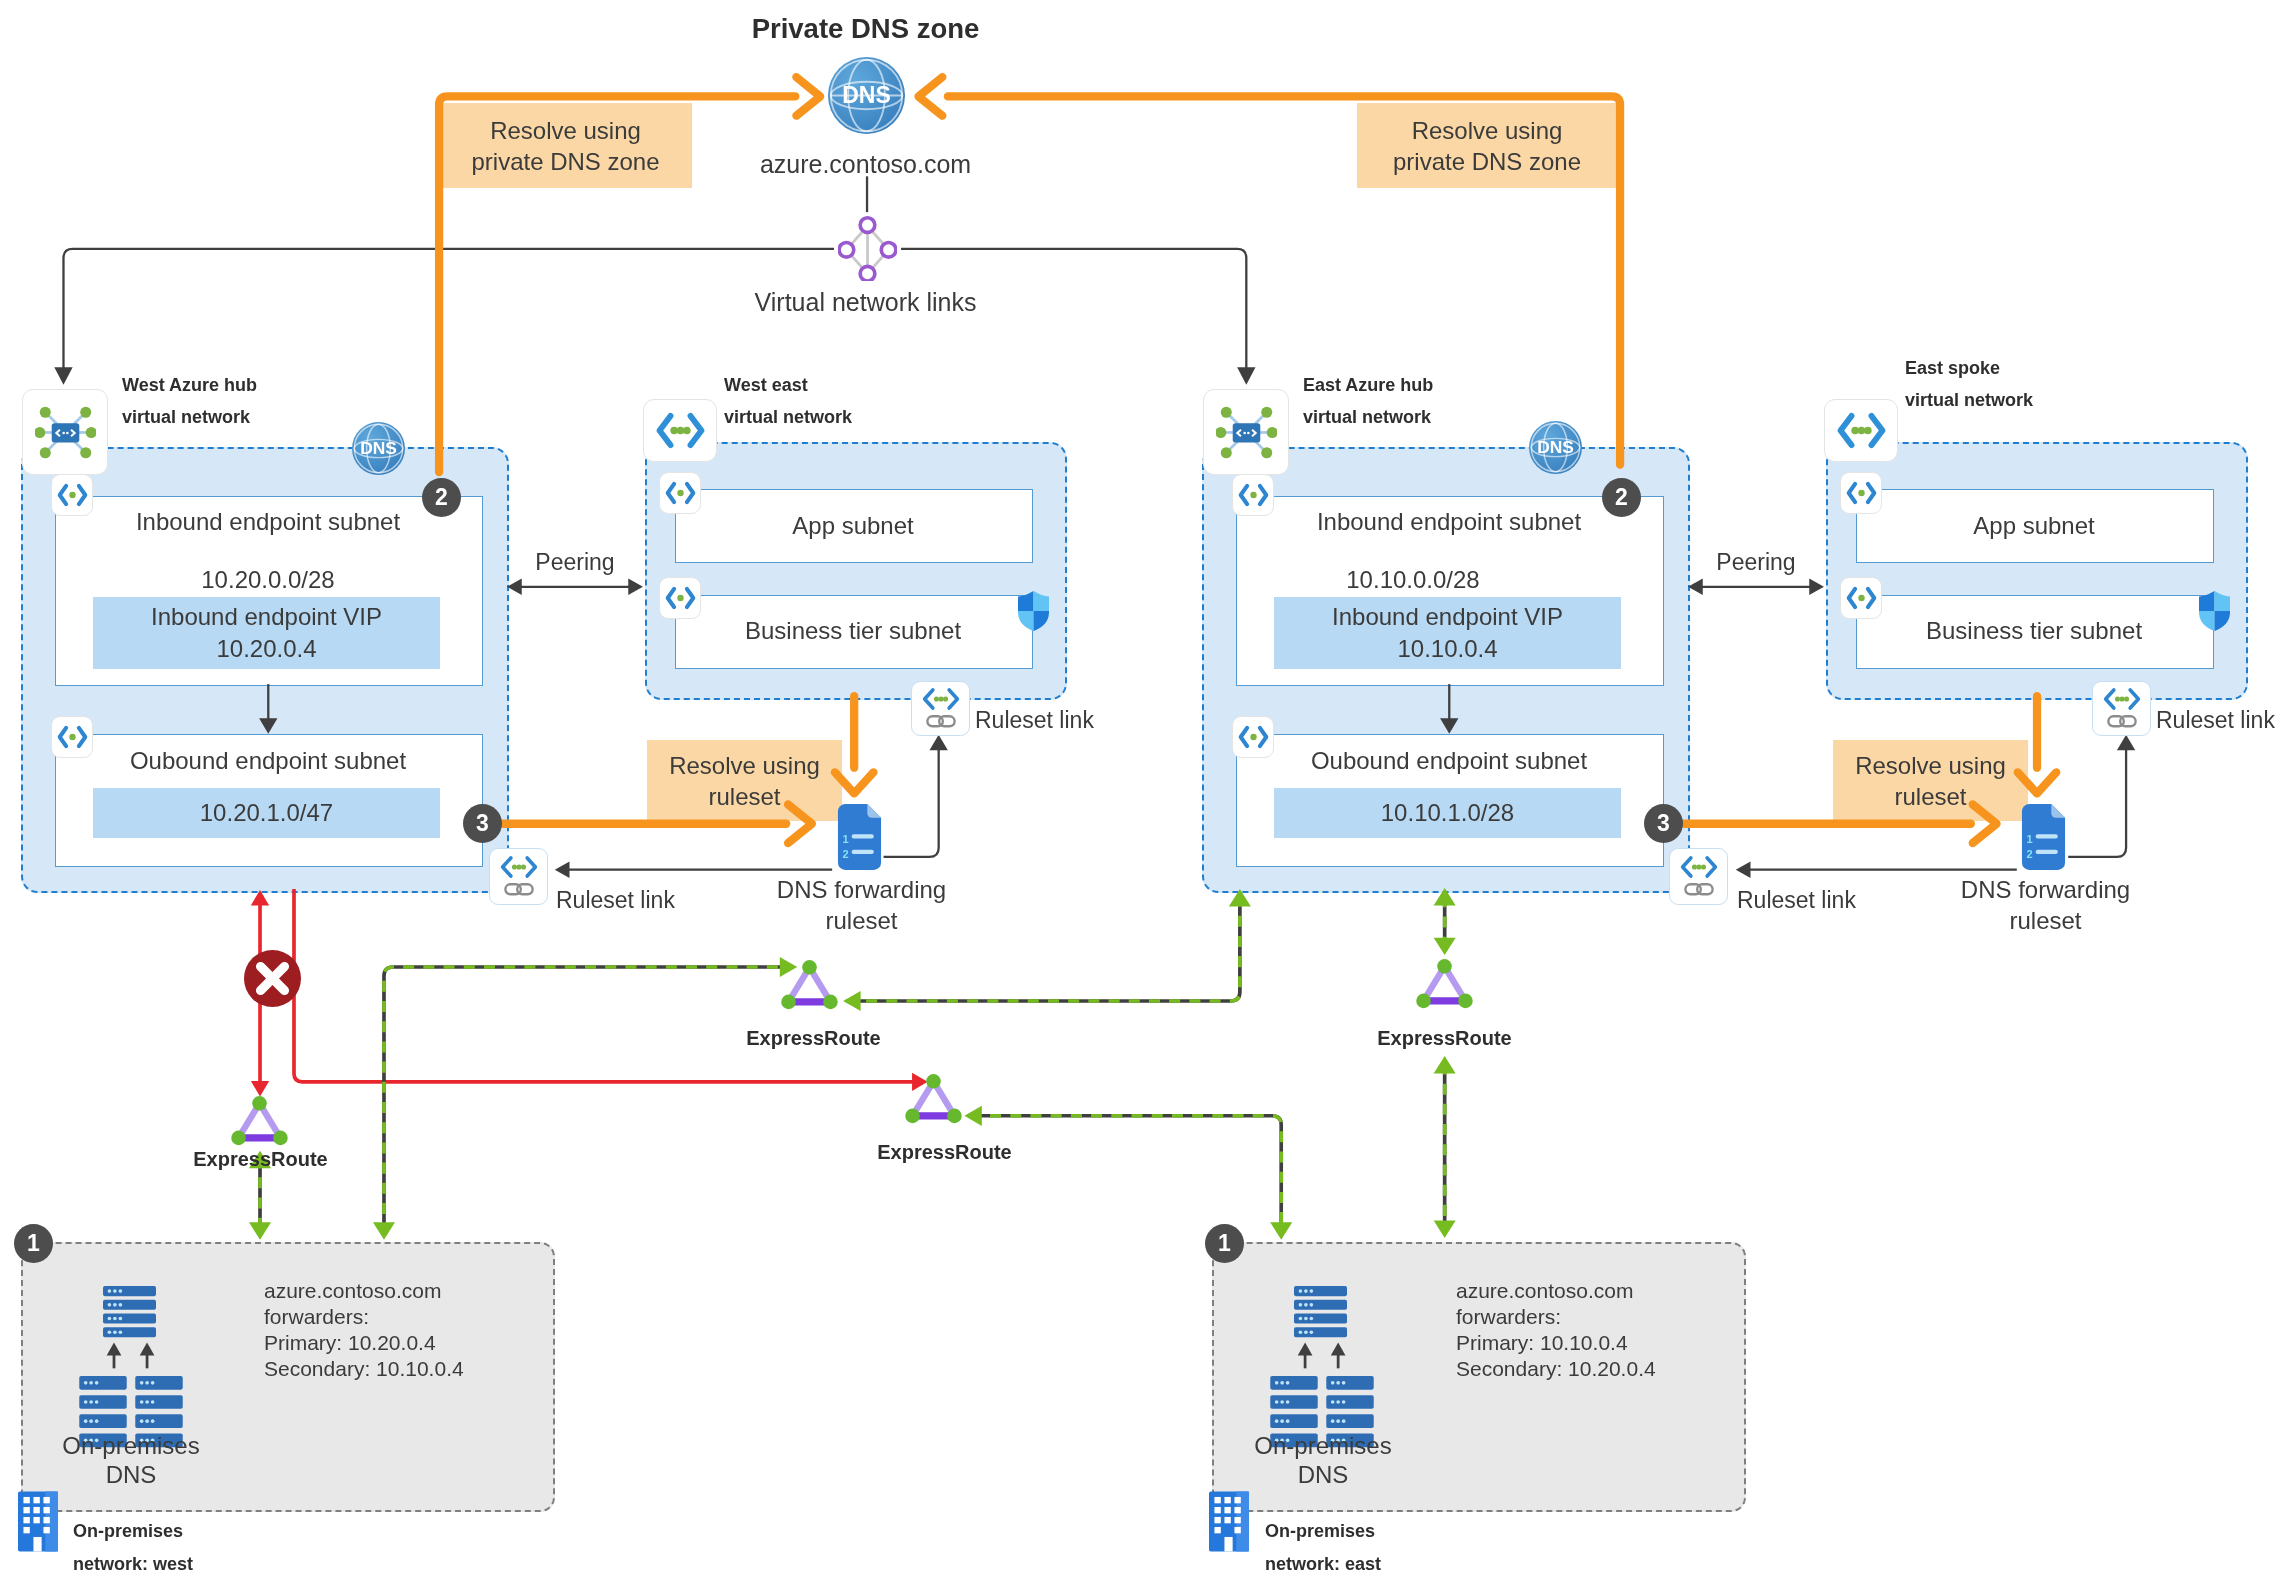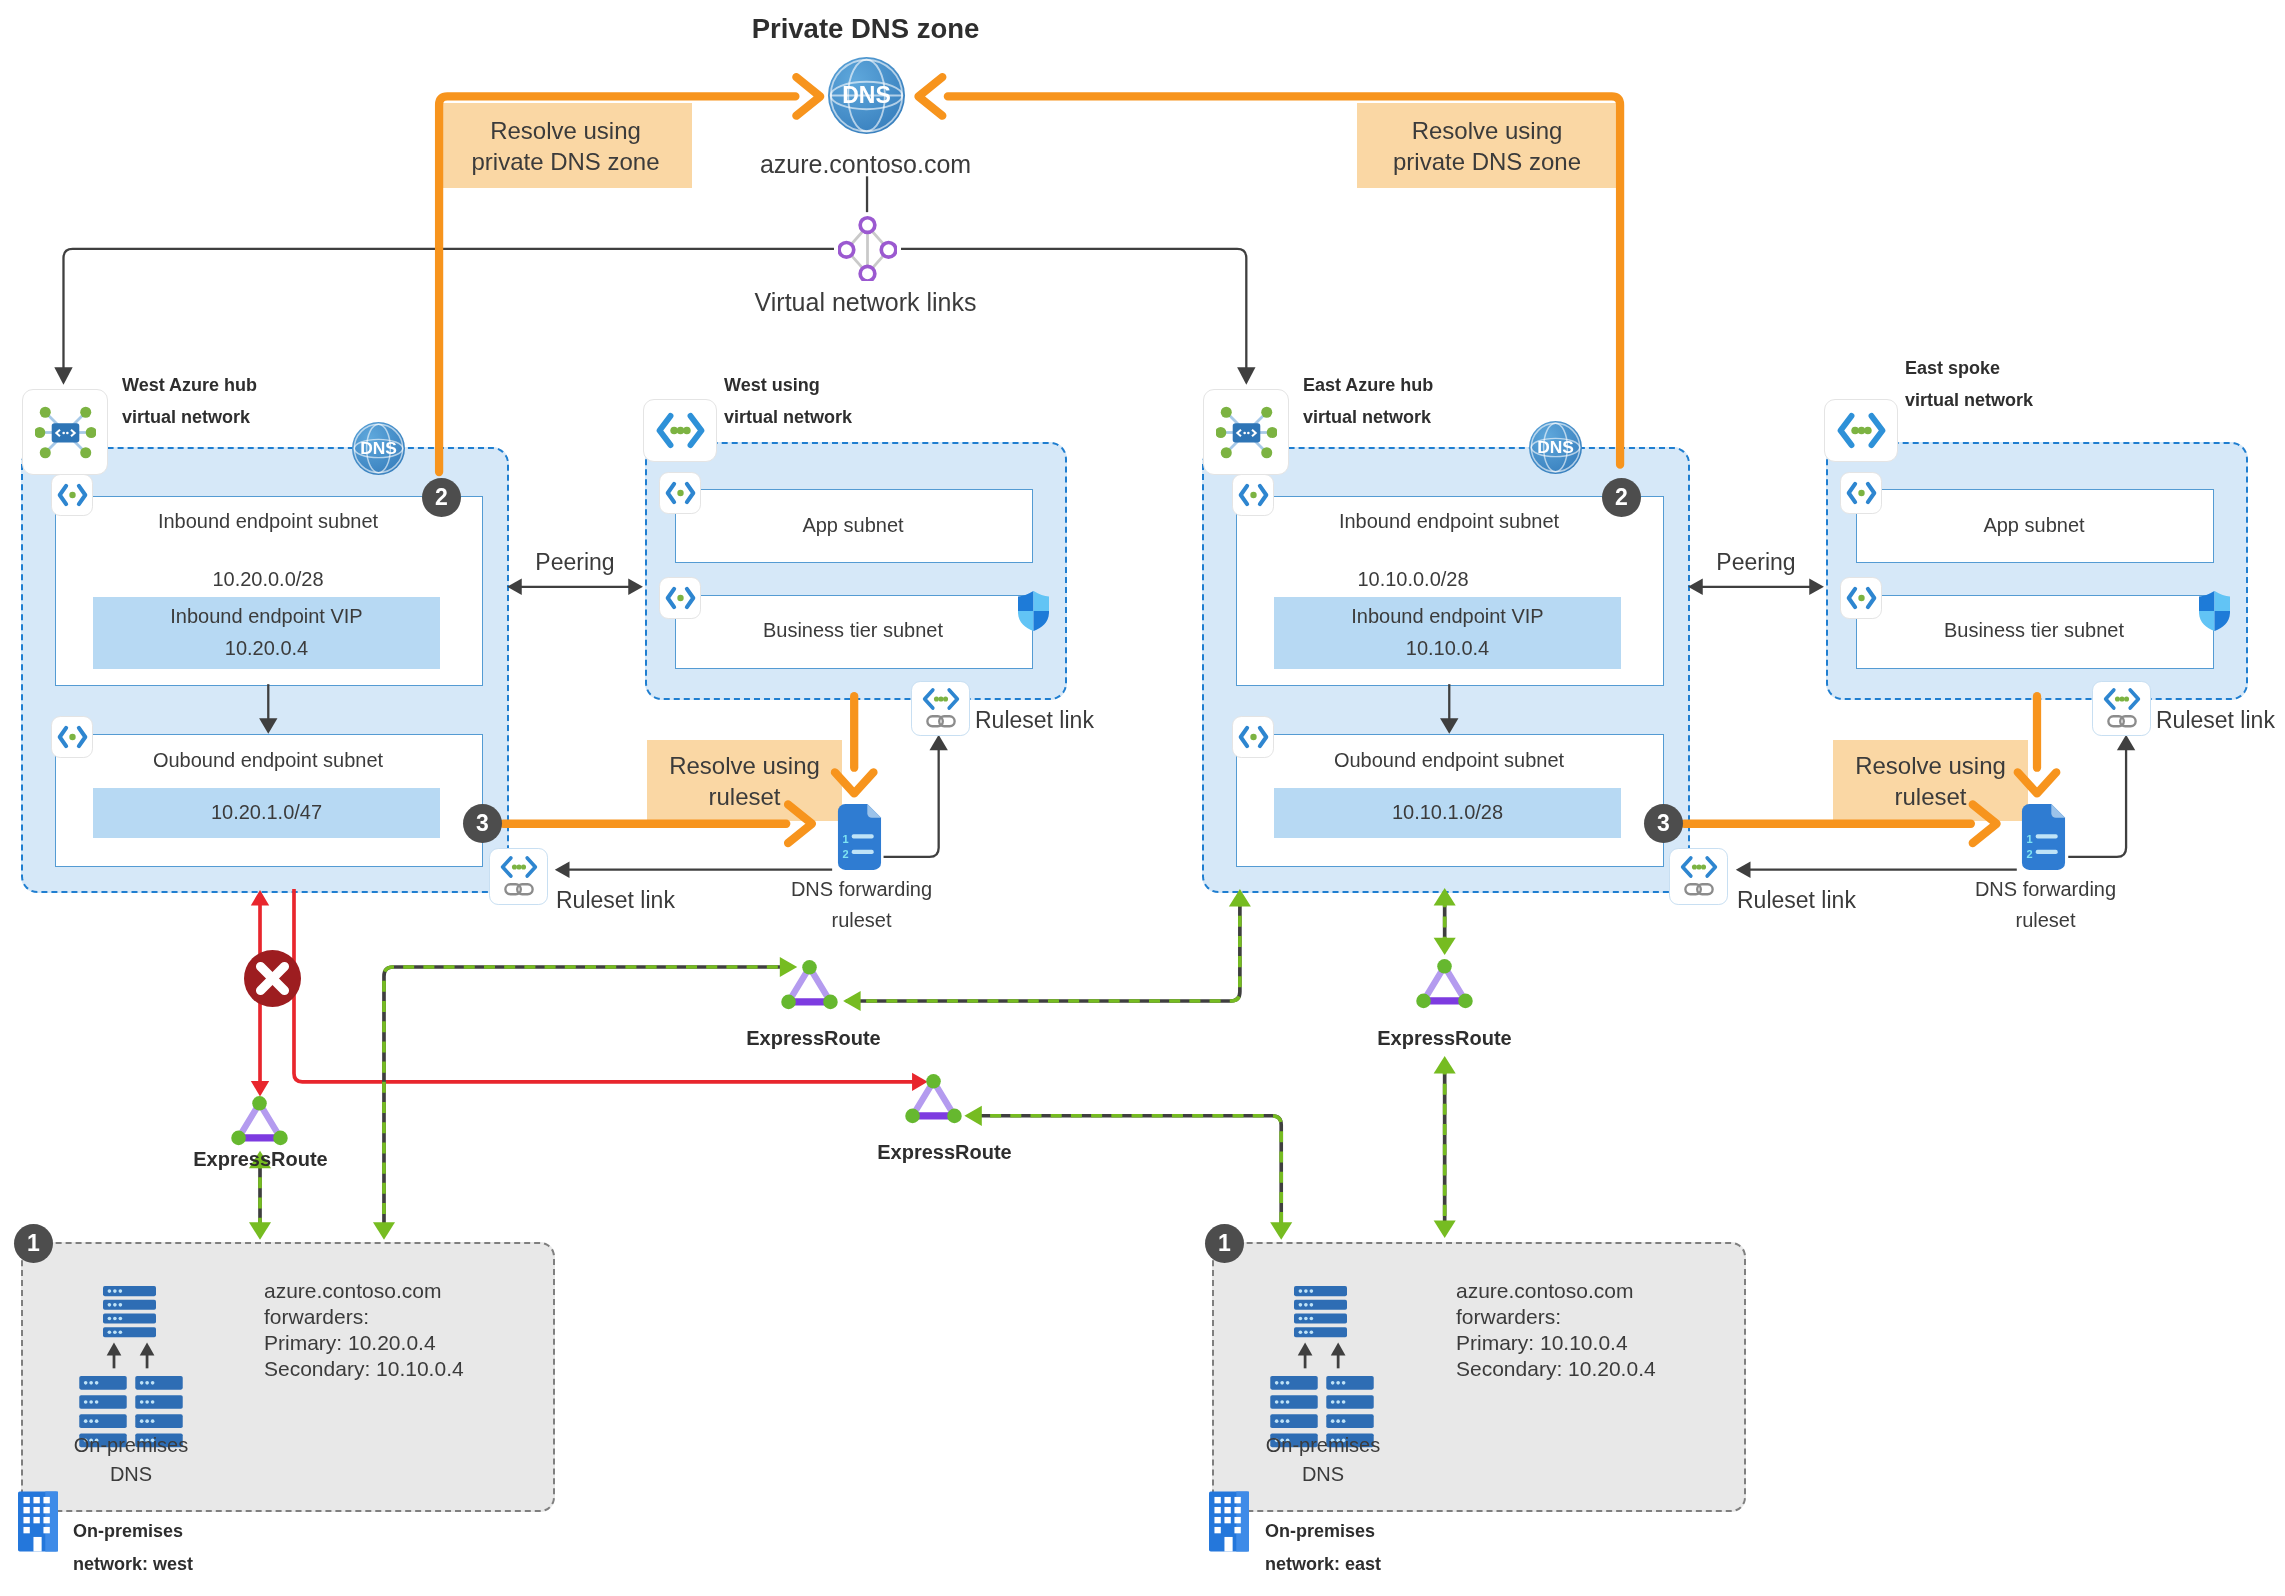--- a/index.html
+++ b/index.html
@@ -7,21 +7,21 @@
     width:2286px;height:1597px;position:relative;background:#fff;
     font-family:"Liberation Sans",sans-serif;color:#3B3B3B;overflow:hidden;
   }
   .layer{position:absolute;left:0;top:0;width:2286px;height:1597px;}
   #boxes{z-index:10;} #lines{z-index:20;} #fg{z-index:30;}
   .abs{position:absolute;}
   .vnet{position:absolute;background:#D6E8F8;border:2.8px dashed #1F7ED0;border-radius:16.5px;}
   .inner{position:absolute;background:#FFFFFF;border:1.8px solid #549BD3;}
   .hl{position:absolute;background:#B7D9F3;}
   .gbox{position:absolute;background:#E8E8E8;border:2.8px dashed #7F7F7F;border-radius:14.7px;}
-  .txt{position:absolute;text-align:center;font-size:20px;line-height:29px;color:#3B3B3B;white-space:nowrap;}
+  .txt{position:absolute;text-align:center;font-size:24px;line-height:29px;color:#3B3B3B;white-space:nowrap;}
   .ltxt{position:absolute;text-align:left;font-size:24px;line-height:29px;color:#3B3B3B;white-space:nowrap;}
   .title{position:absolute;font-size:18px;font-weight:bold;color:#2E2E2E;line-height:32px;white-space:nowrap;}
   .small{font-size:23px;}
   .badge{position:absolute;width:39px;height:39px;border-radius:50%;background:#4D4D4D;color:#fff;
     font-size:23px;font-weight:bold;display:flex;align-items:center;justify-content:center;z-index:40;}
   .callout{position:absolute;background:#FAD7A4;display:flex;flex-direction:column;align-items:center;
     justify-content:center;font-size:24px;line-height:31px;color:#3B3B3B;}
   .iconbox{position:absolute;background:#fff;border:1.8px solid #E4E4E4;border-radius:11px;
     display:flex;align-items:center;justify-content:center;}
   .linkbox{position:absolute;background:#fff;border:1.8px solid #C8DFF2;border-radius:9.2px;
@@ -308,21 +308,21 @@
           <path d="M39 4 L51 20 L39 36"></path>
       </g>
       <g fill="#7CB342">
           <circle cx="21" cy="20" r="4.2"></circle>
           <circle cx="28" cy="20" r="4.2"></circle>
           <circle cx="35" cy="20" r="4.2"></circle>
         </g>
     </svg>
   </div>
   <div class="title" style="left:724px;top:369px;">
-    <div>West using</div>
+    <div>West east</div>
     <div>virtual network</div>
   </div>
   <div class="iconbox" style="left:659px;top:472px;width:40px;height:40px;border-radius:9.2px;">
     <svg width="31" height="24" viewBox="0 0 34 26">
       <g stroke="#2E86D0" stroke-width="4.5" fill="none" stroke-linecap="round" stroke-linejoin="round">
         <path d="M10 3 L3 13 L10 23"></path>
           <path d="M24 3 L31 13 L24 23"></path>
       </g>
       <circle cx="17" cy="13" r="3.5" fill="#7CB342"></circle>
     </svg>

